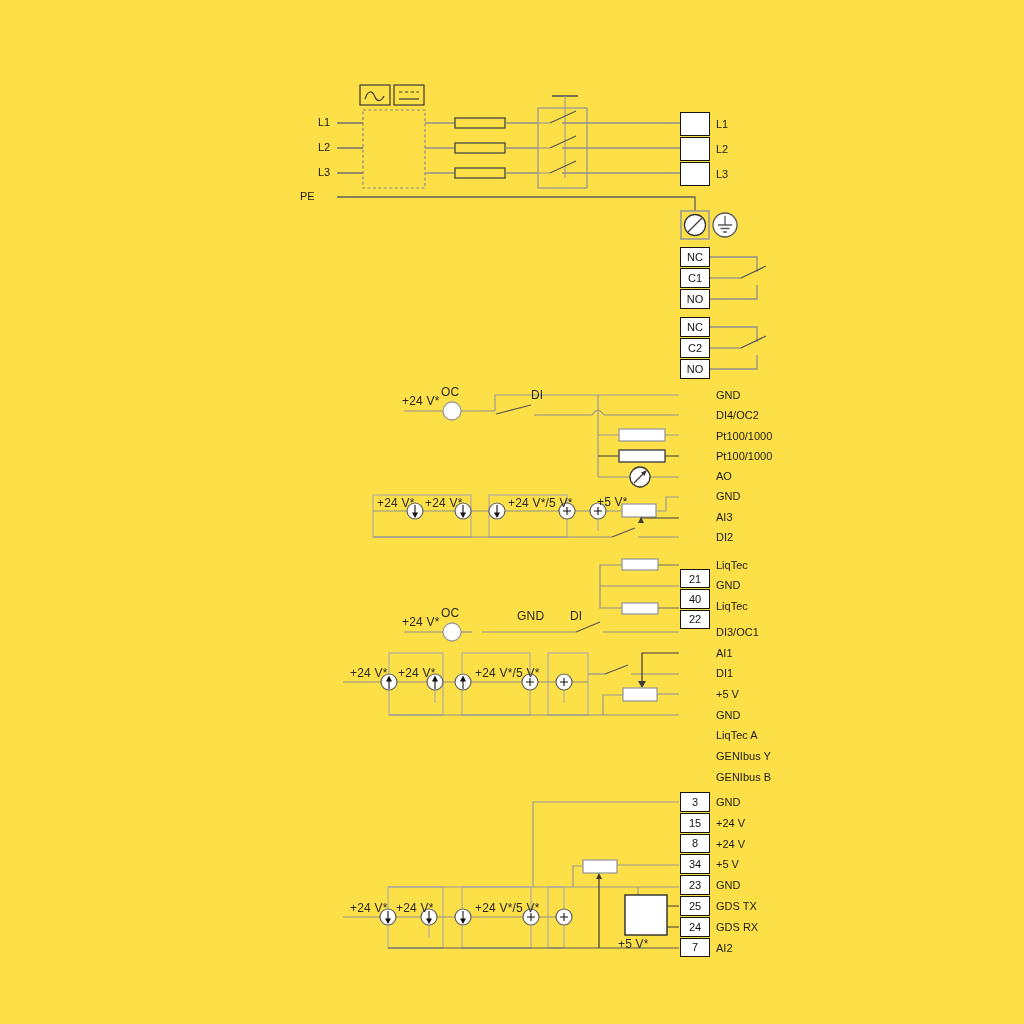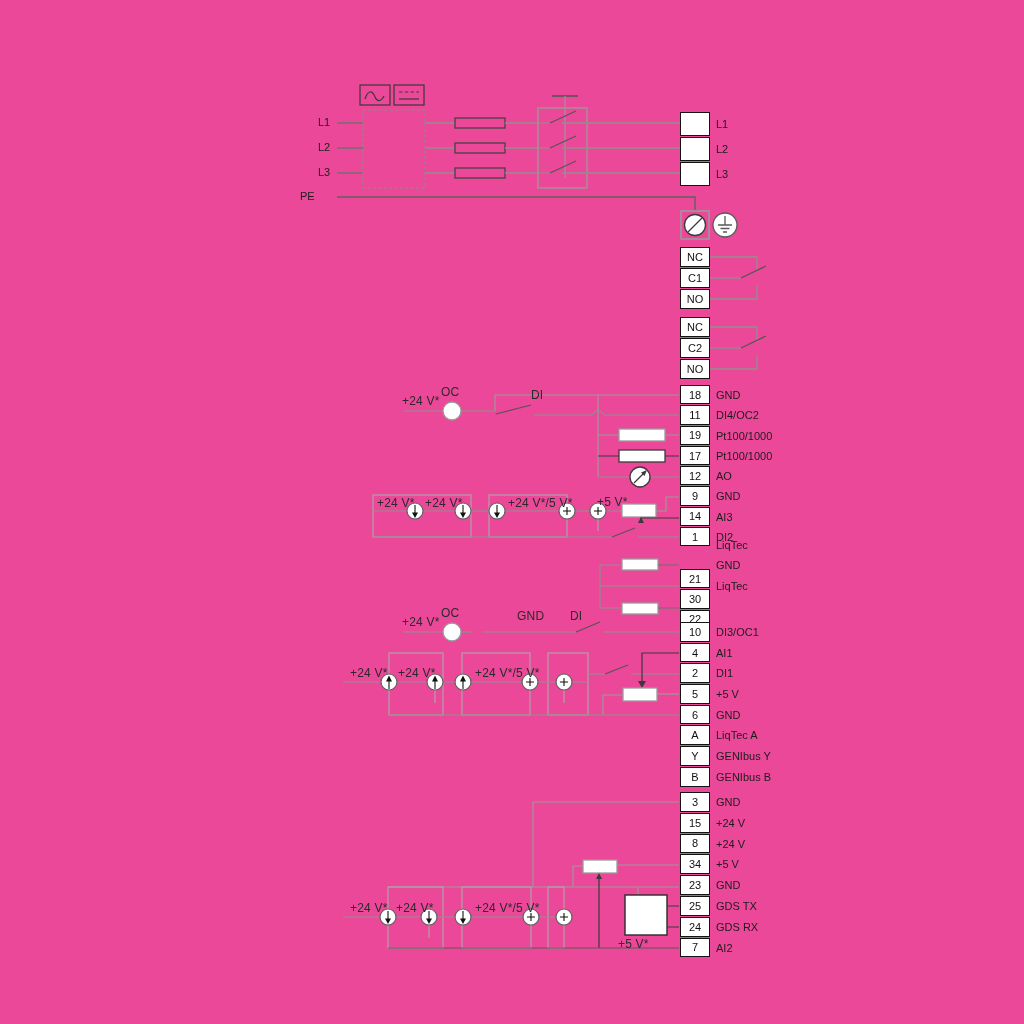--- a/index.html
+++ b/index.html
@@ -1,16 +1,16 @@
 <!DOCTYPE html>
 <html><head>
 <meta charset="utf-8">
 <style>
   html,body{margin:0;padding:0;background:#fff}
-  #stage{position:relative;width:1024px;height:1024px;background:#ec4899;overflow:hidden;
+  #stage{position:relative;width:1024px;height:1024px;background:#fde047;overflow:hidden;
          font-family:"Liberation Sans", sans-serif;}
   svg.wires{position:absolute;left:0;top:0}
   .lbl{position:absolute;font-size:11px;color:#1c1c1c;white-space:nowrap}
   .ann{position:absolute;font-size:12px;color:#2a2a2a;white-space:nowrap;letter-spacing:0.2px}
   .tblock{position:absolute;left:680px;width:20px}
   .tcell{box-sizing:border-box;width:30px;border:1.5px solid #141414;background:#fff;
          display:flex;align-items:center;justify-content:center;font-size:11px;color:#111}
   .pb .tcell{height:24px;margin-bottom:1px}
   .rb .tcell{height:19.5px;margin-bottom:1.5px}
   .g1 .tcell{height:19.3px;margin-bottom:1px}
@@ -274,62 +274,42 @@
   <div class="tcell">NC</div>
   <div class="tcell">C1</div>
   <div class="tcell">NO</div>
 </div>
 <div class="tblock rb" style="top:317px">
   <div class="tcell">NC</div>
   <div class="tcell">C2</div>
   <div class="tcell">NO</div>
 </div>
 
-<div class="tblock g1" style="top:385px">
-  <div class="tcell">18</div>
-  <div class="tcell">11</div>
-  <div class="tcell">19</div>
-  <div class="tcell">17</div>
-  <div class="tcell">12</div>
-  <div class="tcell">9</div>
-  <div class="tcell">14</div>
-  <div class="tcell">1</div>
-</div>
 <div class="tlabels l1" style="top:385px">
   <div class="tlabel">GND</div>
   <div class="tlabel">DI4/OC2</div>
   <div class="tlabel">Pt100/1000</div>
   <div class="tlabel">Pt100/1000</div>
   <div class="tlabel">AO</div>
   <div class="tlabel">GND</div>
   <div class="tlabel">AI3</div>
   <div class="tlabel">DI2</div>
 </div>
 
 <div class="tblock g2" style="top:569px">
   <div class="tcell">21</div>
-  <div class="tcell">30</div>
+  <div class="tcell">40</div>
   <div class="tcell">22</div>
 </div>
-<div class="tlabels l2" style="top:535px">
+<div class="tlabels l2" style="top:555px">
   <div class="tlabel">LiqTec</div>
   <div class="tlabel">GND</div>
   <div class="tlabel">LiqTec</div>
 </div>
 
-<div class="tblock g3" style="top:622px">
-  <div class="tcell">10</div>
-  <div class="tcell">4</div>
-  <div class="tcell">2</div>
-  <div class="tcell">5</div>
-  <div class="tcell">6</div>
-  <div class="tcell">A</div>
-  <div class="tcell">Y</div>
-  <div class="tcell">B</div>
-</div>
 <div class="tlabels l3" style="top:622px">
   <div class="tlabel">DI3/OC1</div>
   <div class="tlabel">AI1</div>
   <div class="tlabel">DI1</div>
   <div class="tlabel">+5 V</div>
   <div class="tlabel">GND</div>
   <div class="tlabel">LiqTec A</div>
   <div class="tlabel">GENIbus Y</div>
   <div class="tlabel">GENIbus B</div>
 </div>

